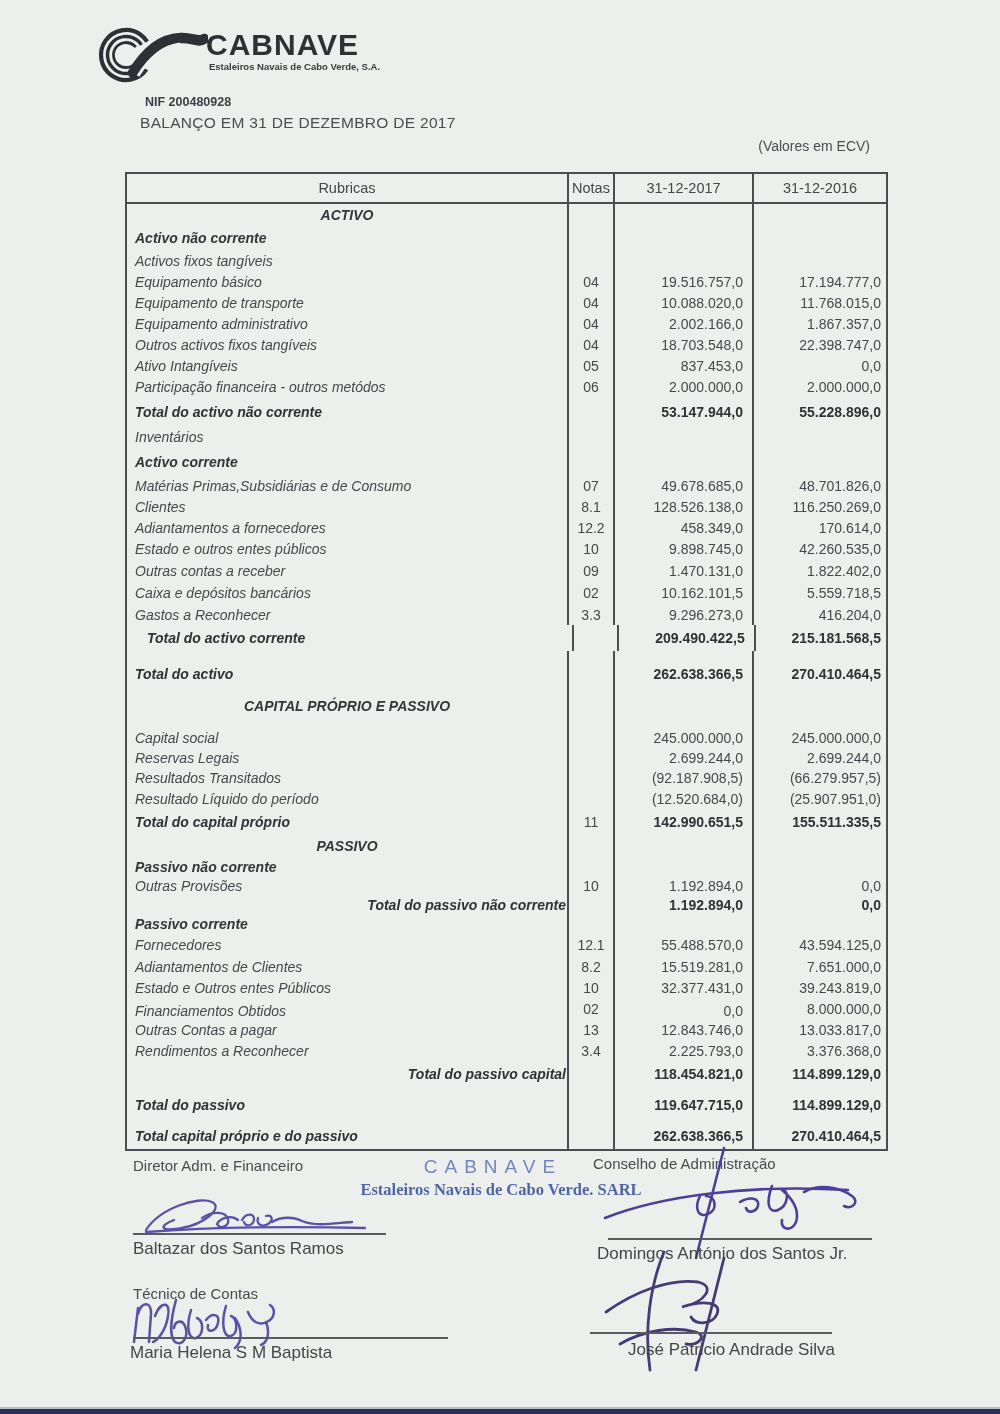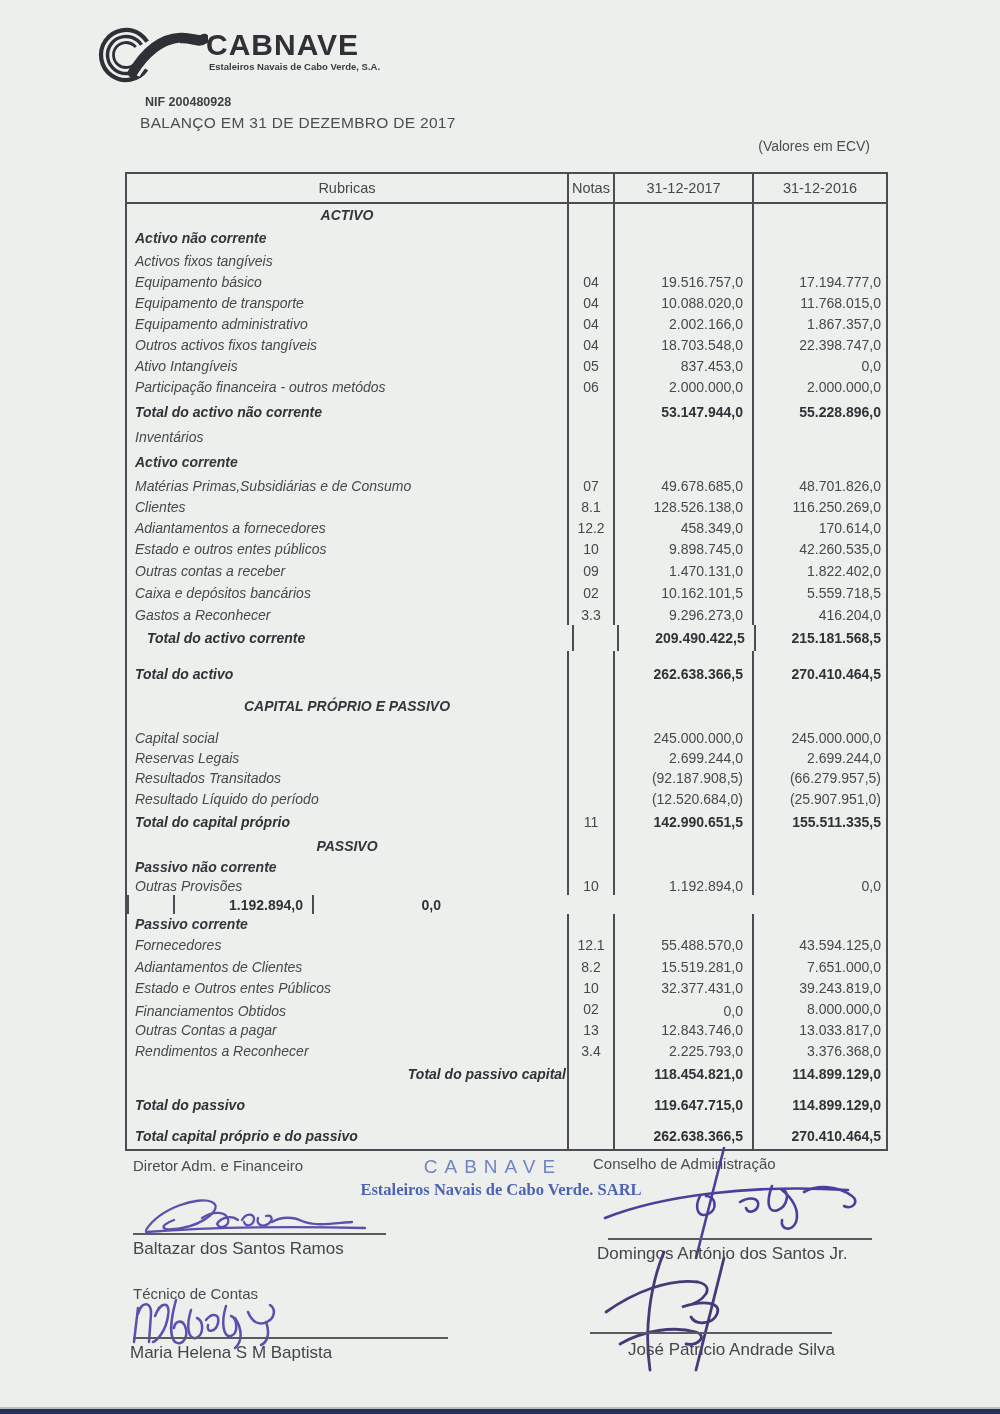--- a/index.html
+++ b/index.html
@@ -279,20 +279,21 @@
         <div class="c-val17"></div>
         <div class="c-val16"></div>
       </div>
       <div class="trow item" style="height: 19px;">
         <div class="c-rub">Outras Provisões</div>
         <div class="c-nota">10</div>
         <div class="c-val17">1.192.894,0</div>
         <div class="c-val16">0,0</div>
       </div>
       <div class="trow total-right" style="height: 19px;">
+        <div class="c-rub">Total do passivo não corrente</div>
         <div class="c-nota"></div>
         <div class="c-val17">1.192.894,0</div>
         <div class="c-val16">0,0</div>
       </div>
       <div class="trow section" style="height: 20px;">
         <div class="c-rub">Passivo corrente</div>
         <div class="c-nota"></div>
         <div class="c-val17"></div>
         <div class="c-val16"></div>
       </div>

